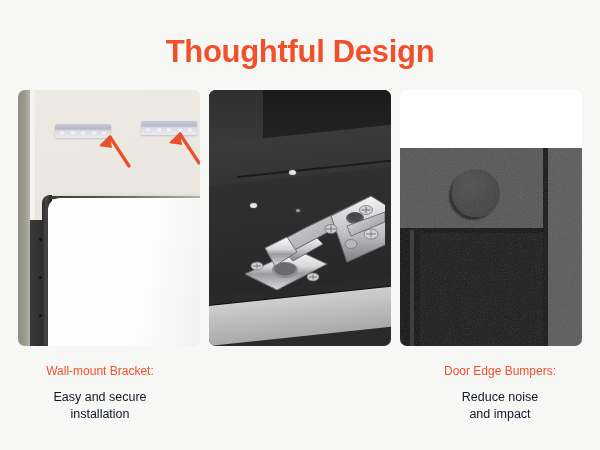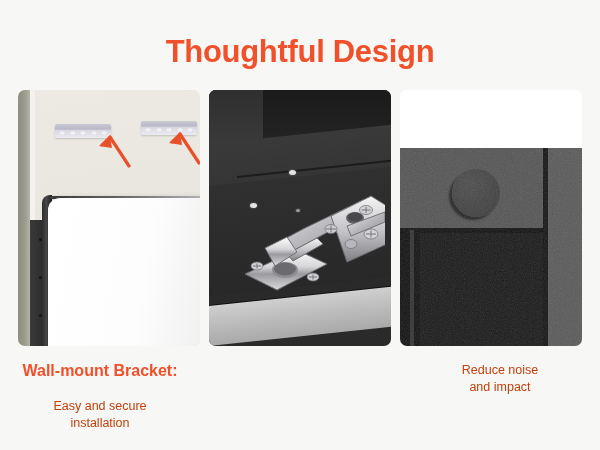--- a/index.html
+++ b/index.html
@@ -258,29 +258,28 @@
     top: 362px;
     left: 0;
     width: 600px;
     display: flex;
   }
   .caption {
     width: 200px;
     text-align: center;
   }
   .caption .cap-title {
-    font-size: 16px;
+    font-size: 12px;
     color: #f0502a;
     line-height: 18px;
-    margin-bottom: 18px;
-    font-weight: bold;
+    margin-bottom: 9px;
   }
   .caption .cap-desc {
     font-size: 12.5px;
-    color: #c2410c;
+    color: #0f172a;
     line-height: 17px;
     white-space: pre-line;
   }
 </style>
 </head>
 <body>
 
 <div class="page">
 
   <div class="title">Thoughtful Design</div>
@@ -417,18 +416,19 @@
 
   <div class="captions">
     <div class="caption">
       <div class="cap-title">Wall-mount Bracket:</div>
       <div class="cap-desc">Easy and secure
 installation</div>
     </div>
     <div class="caption">
     </div>
     <div class="caption">
+      <div class="cap-title">Door Edge Bumpers:</div>
       <div class="cap-desc">Reduce noise
 and impact</div>
     </div>
   </div>
 
 </div>
 
 </body></html>

